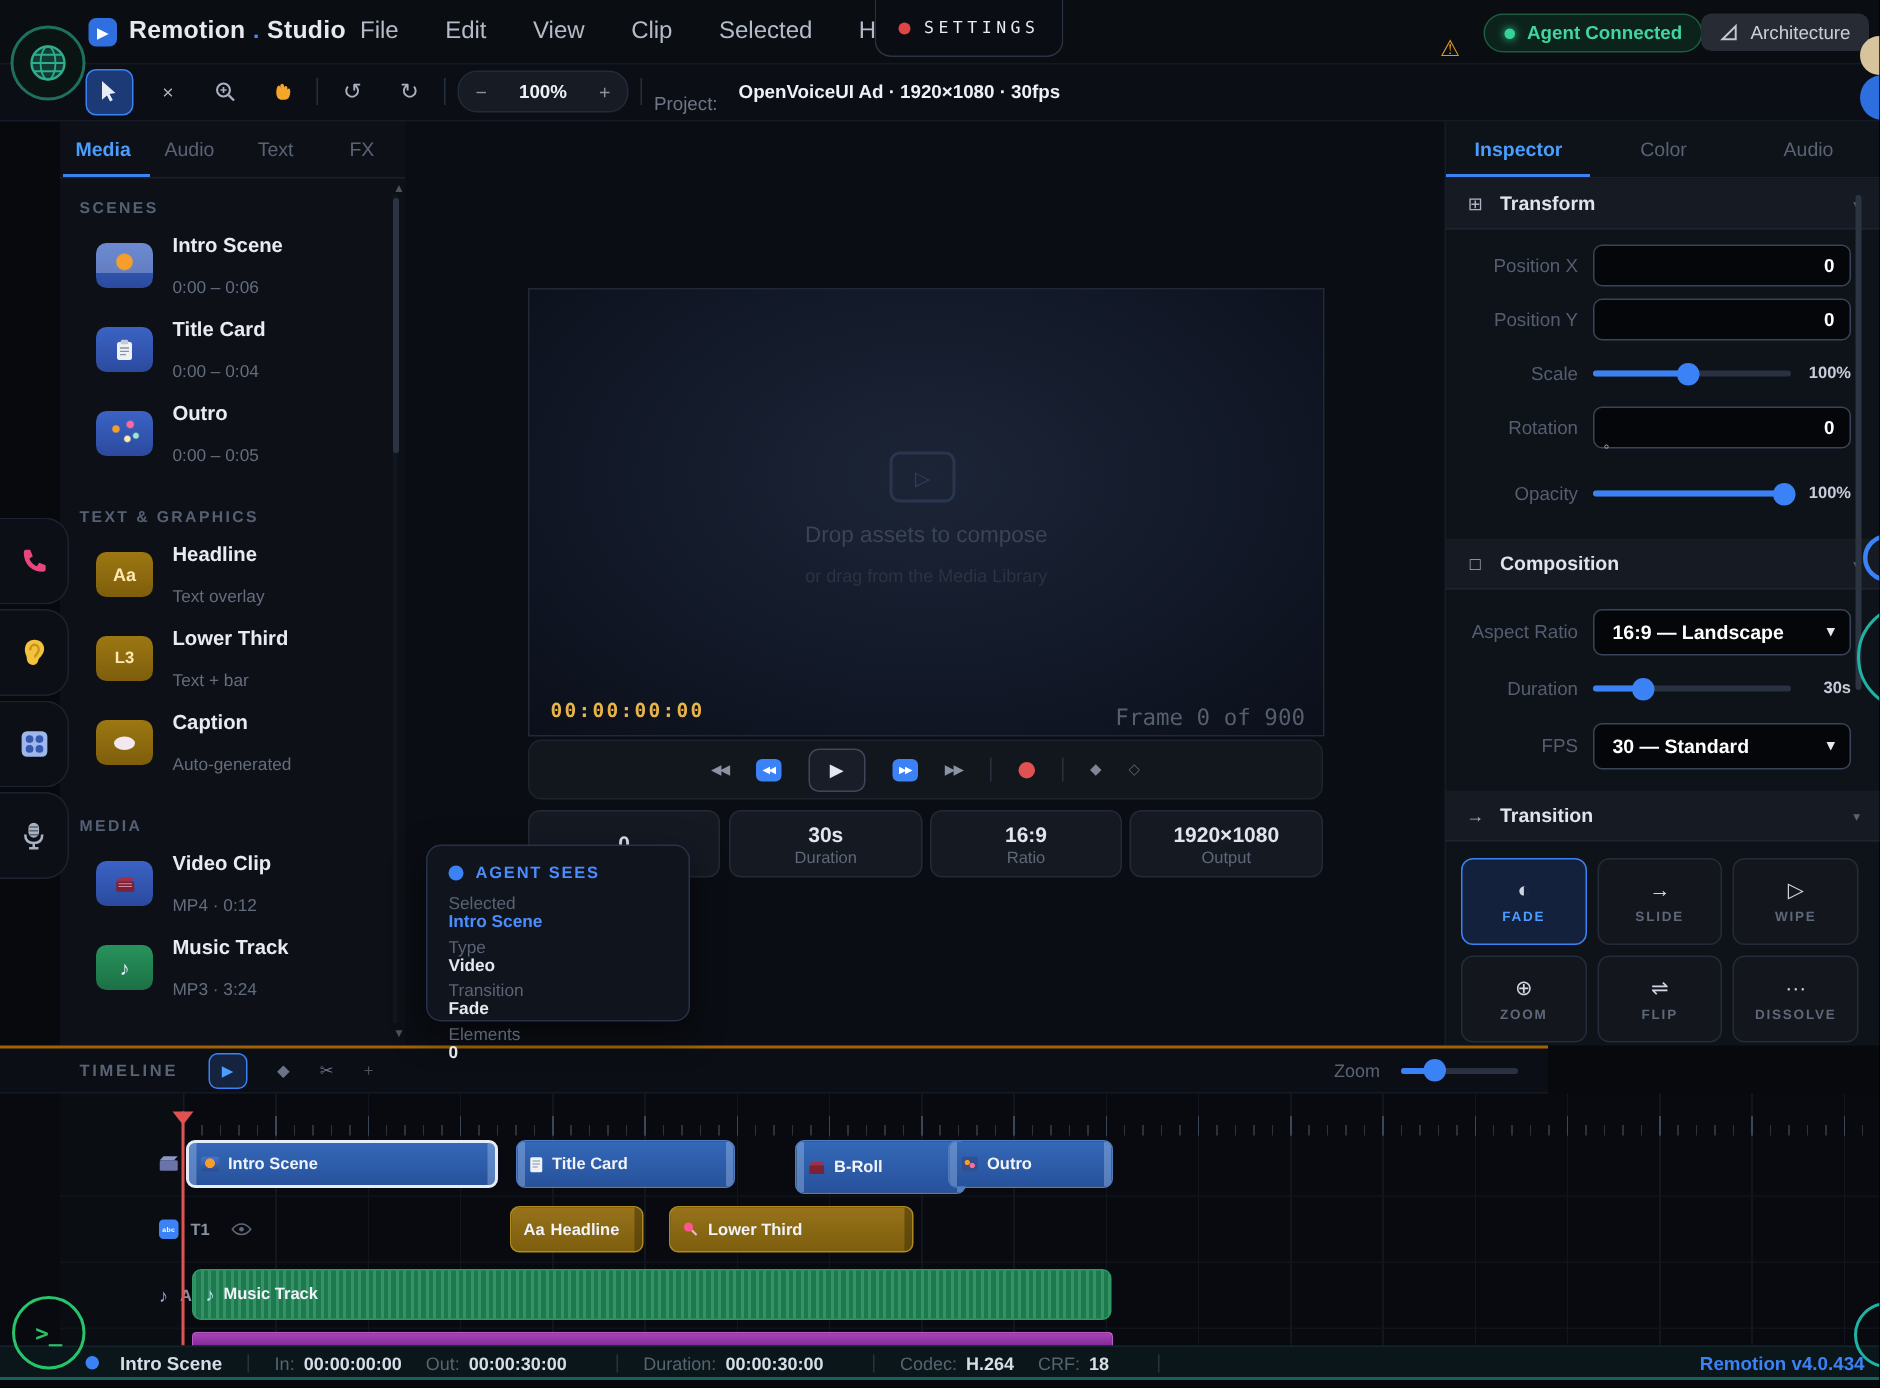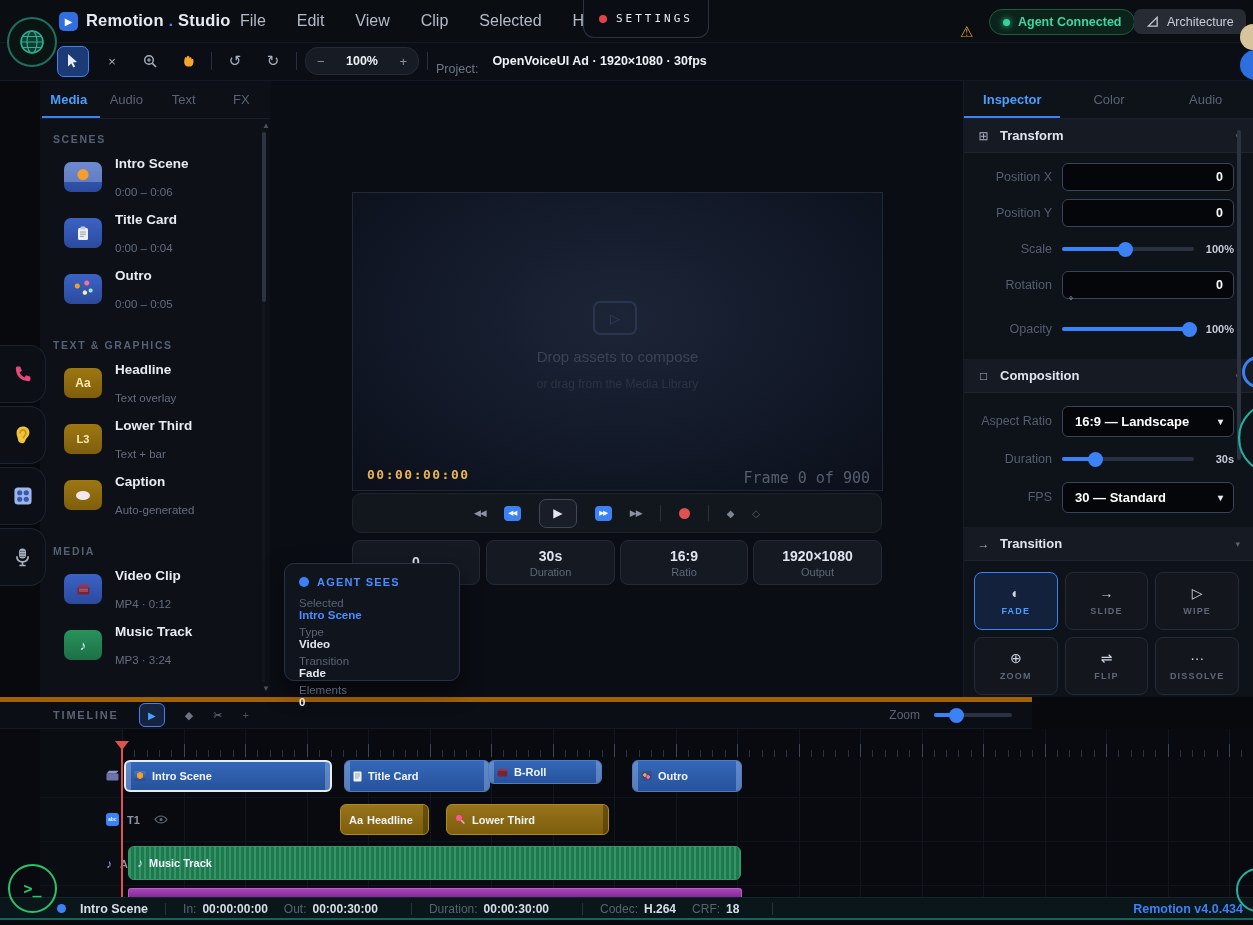--- a/index.html
+++ b/index.html
@@ -135,21 +135,21 @@
   .tiles{display:grid;grid-template-columns:repeat(3,1fr);gap:7px;padding:11px 15px 0 10px;}
   .tile{height:56px;background:#13161d;border:1px solid #242b38;border-radius:8px;
         display:flex;flex-direction:column;align-items:center;justify-content:center;gap:6px;}
   .tile .tic{color:#cfd6e2;font-size:14px;line-height:14px;}
   .tile .tlab{color:#5f6878;font-size:9px;font-weight:bold;letter-spacing:1.2px;}
   .tile.sel{border:1px solid #3b82f6;background:#14213c;}
   .tile.sel .tlab{color:#4a9eff;}
   .insp-sb{left:1237px;top:130px;width:4px;height:330px;background:#2c3442;border-radius:2px;z-index:3;}
 
   
-  .tl-head{left:0;top:697px;width:1032px;height:32px;background:#0b0e14;border-top:5px solid #a16207;
+  .tl-head{left:0;top:697px;width:1032px;height:32px;background:#0b0e14;border-top:2px solid #a16207;
            border-bottom:1px solid #141a24;z-index:2;text-align:right;}
   .tl-title{color:#5a6374;font-weight:bold;font-size:11px;letter-spacing:1.8px;}
   .tl-play{width:24px;height:22px;border:1px solid #3b82f6;background:#15233f;border-radius:6px;color:#4a9eff;
            font-size:10px;display:flex;align-items:center;justify-content:center;}
   .tl-ic{color:#6b7486;font-size:11px;}
   .tl-zoom-label{color:#5a6374;font-size:12px;}
   .tl-body{left:0;top:729px;width:1253px;height:168px;background:#080a0f;}
   .tl-grid{left:122px;top:0;width:1131px;height:168px;
            background-image:repeating-linear-gradient(90deg,#10151e 0 1px,transparent 1px 61.5px);}
   .tl-ruler{left:122px;top:2px;width:1131px;height:26px;
@@ -630,21 +630,21 @@
       <span style="width:12px;height:10px;border-radius:2px;flex:none;background:radial-gradient(circle at 50% 45%,#f59e2d 0 3px,transparent 3.5px),linear-gradient(180deg,#4a74c8,#2b4a8e);"></span>
       <span>Intro Scene</span>
     </div>
     <div class="clip blue" style="left:344px;top:31px;width:146px;height:32px">
       <svg width="9" height="12" viewBox="0 0 9 12" style="flex:none">
           <rect x="0.5" y="1.5" width="8" height="10" rx="1" fill="#eef1f6"></rect>
           <path d="M2 4h5M2 6h5M2 8h3.5" stroke="#8b93a3" stroke-width=".8"></path>
         </svg>
       <span>Title Card</span>
     </div>
-    <div class="clip blue" style="left:488px;top:31px;width:114px;height:24px">
+    <div class="clip blue" style="left:530px;top:31px;width:114px;height:36px">
       <svg width="11" height="9" viewBox="0 0 13 11" style="flex:none">
           <rect x="0.5" y="3.5" width="12" height="7" rx="1" fill="#7a2336"></rect>
           <path d="M0.5 3.5L3 0.8h9.5L10 3.5z" fill="#a03048"></path>
         </svg>
       <span>B-Roll</span>
     </div>
     <div class="clip blue" style="left:632px;top:31px;width:110px;height:32px">
       <span style="width:11px;height:10px;border-radius:2px;flex:none;background:radial-gradient(circle at 35% 40%,#f59e2d 0 1.5px,transparent 2px),radial-gradient(circle at 65% 60%,#ff6b9d 0 1.5px,transparent 2px),#33508e;"></span>
       <span>Outro</span>
     </div>

